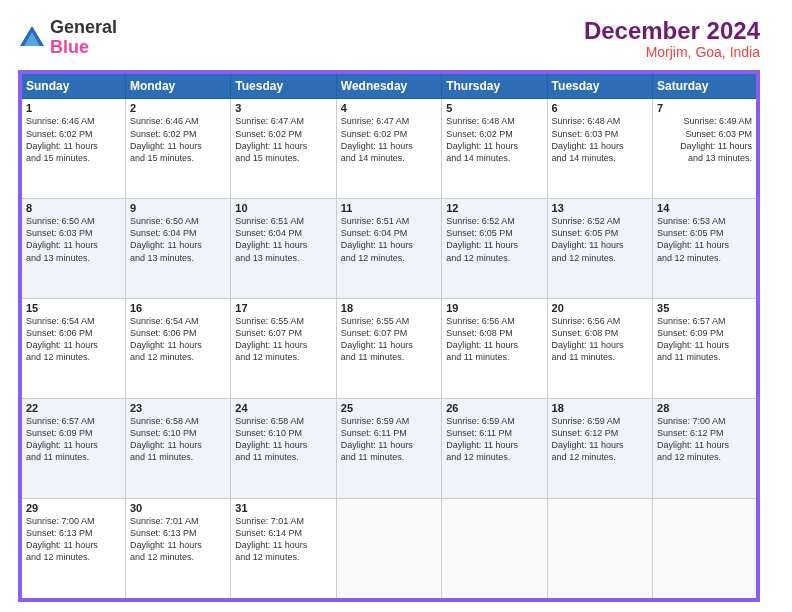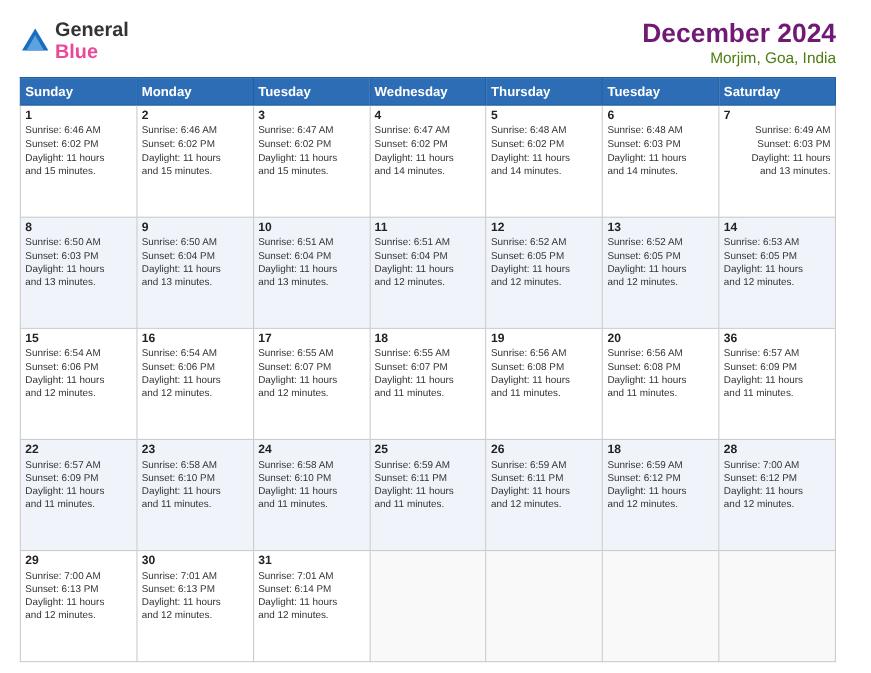--- a/index.html
+++ b/index.html
@@ -43,25 +43,25 @@
       text-align: right;
     }
     .month-title {
       font-size: 24px;
       font-weight: bold;
       color: #701a75;
       line-height: 1.1;
     }
     .location {
       font-size: 14px;
-      color: #4d7c0f;
+      color: #ef4444;
     }
     .calendar {
       flex: 1;
-      border: 1px solid #8b5cf6;
+      border: 4px solid #8b5cf6;
       border-collapse: collapse;
       width: 100%;
       table-layout: fixed;
     }
     .calendar th {
       background: #2d6db5;
       color: #fff;
       font-size: 12px;
       font-weight: bold;
       padding: 5px 4px;
@@ -271,21 +271,21 @@
 and 11 minutes.</div>
           </td>
           <td>
             <span class="day-num">20</span>
             <div class="day-info" style="white-space: pre-line;">Sunrise: 6:56 AM
 Sunset: 6:08 PM
 Daylight: 11 hours
 and 11 minutes.</div>
           </td>
           <td>
-            <span class="day-num">36</span>
+            <span class="day-num">35</span>
             <div class="day-info" style="white-space: pre-line;">Sunrise: 6:57 AM
 Sunset: 6:09 PM
 Daylight: 11 hours
 and 11 minutes.</div>
           </td>
         </tr>
         <tr>
           <td>
             <span class="day-num">22</span>
             <div class="day-info" style="white-space: pre-line;">Sunrise: 6:57 AM

